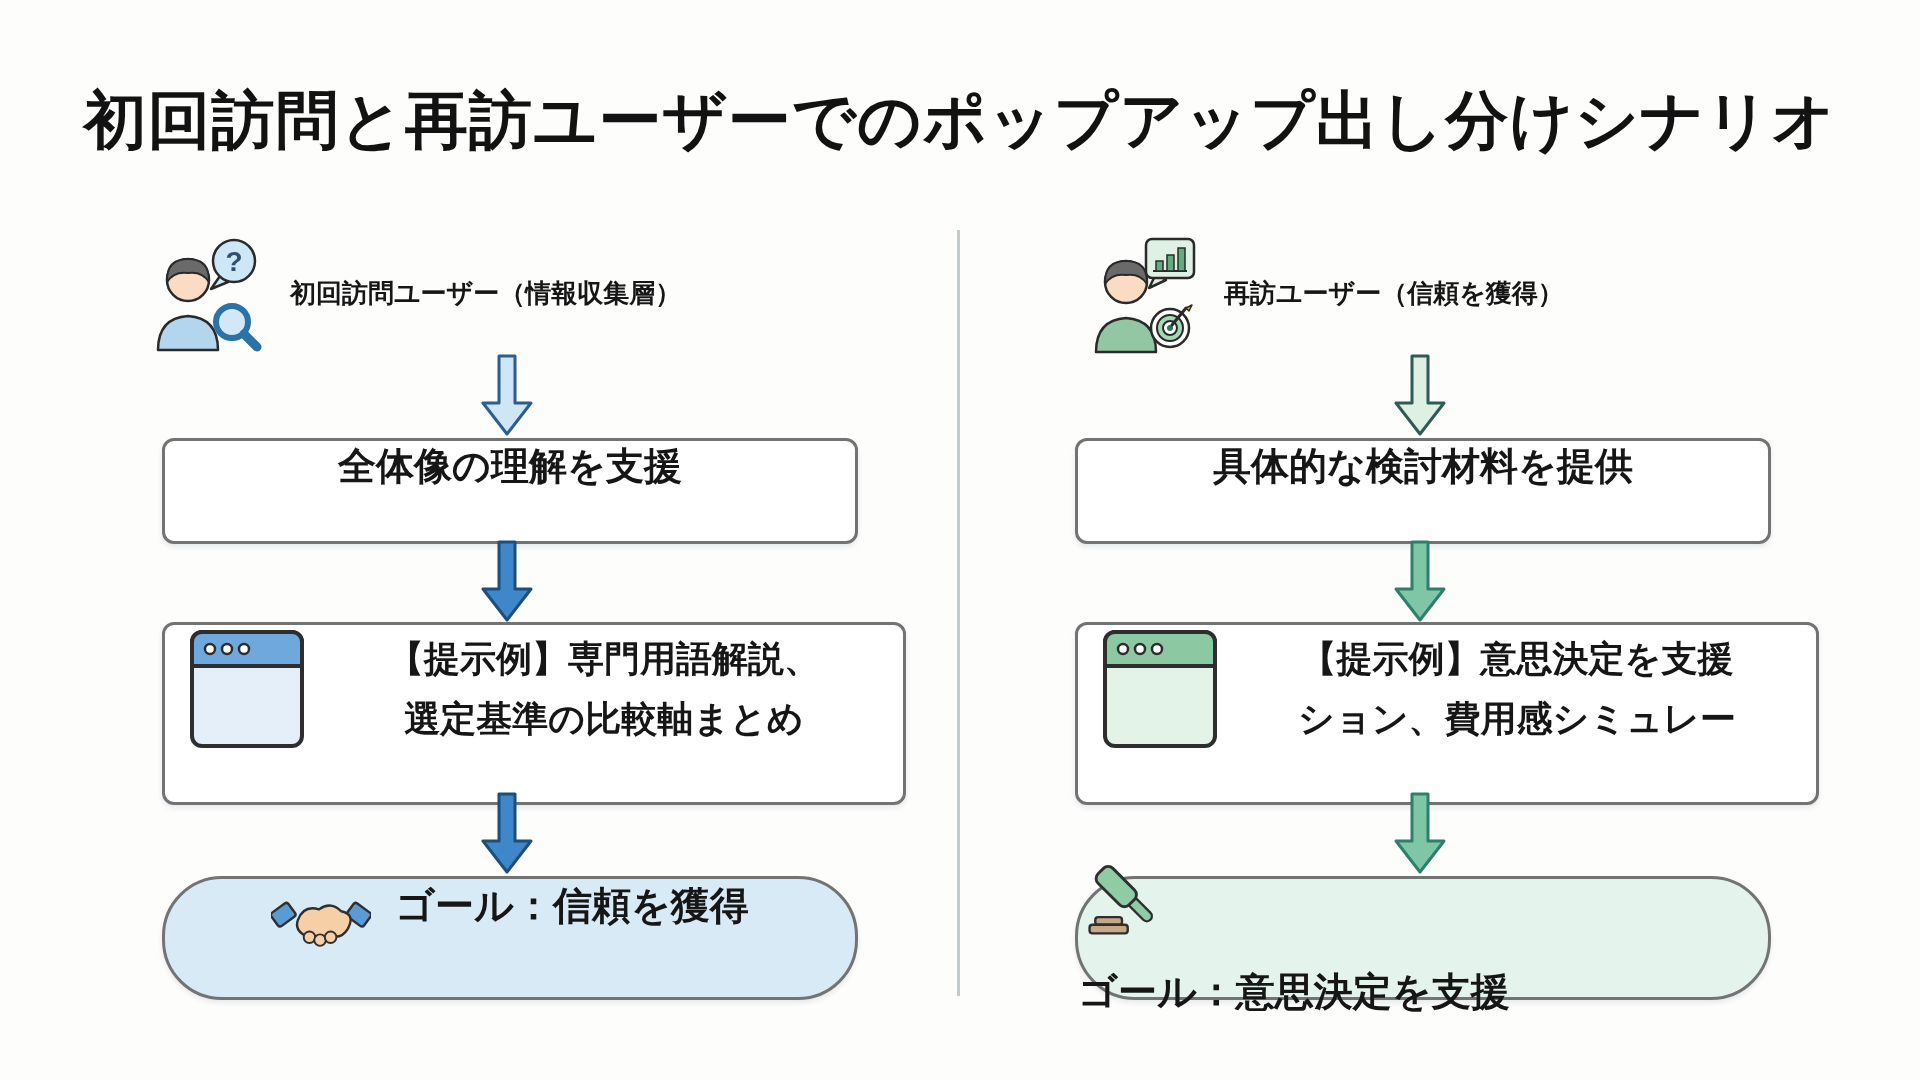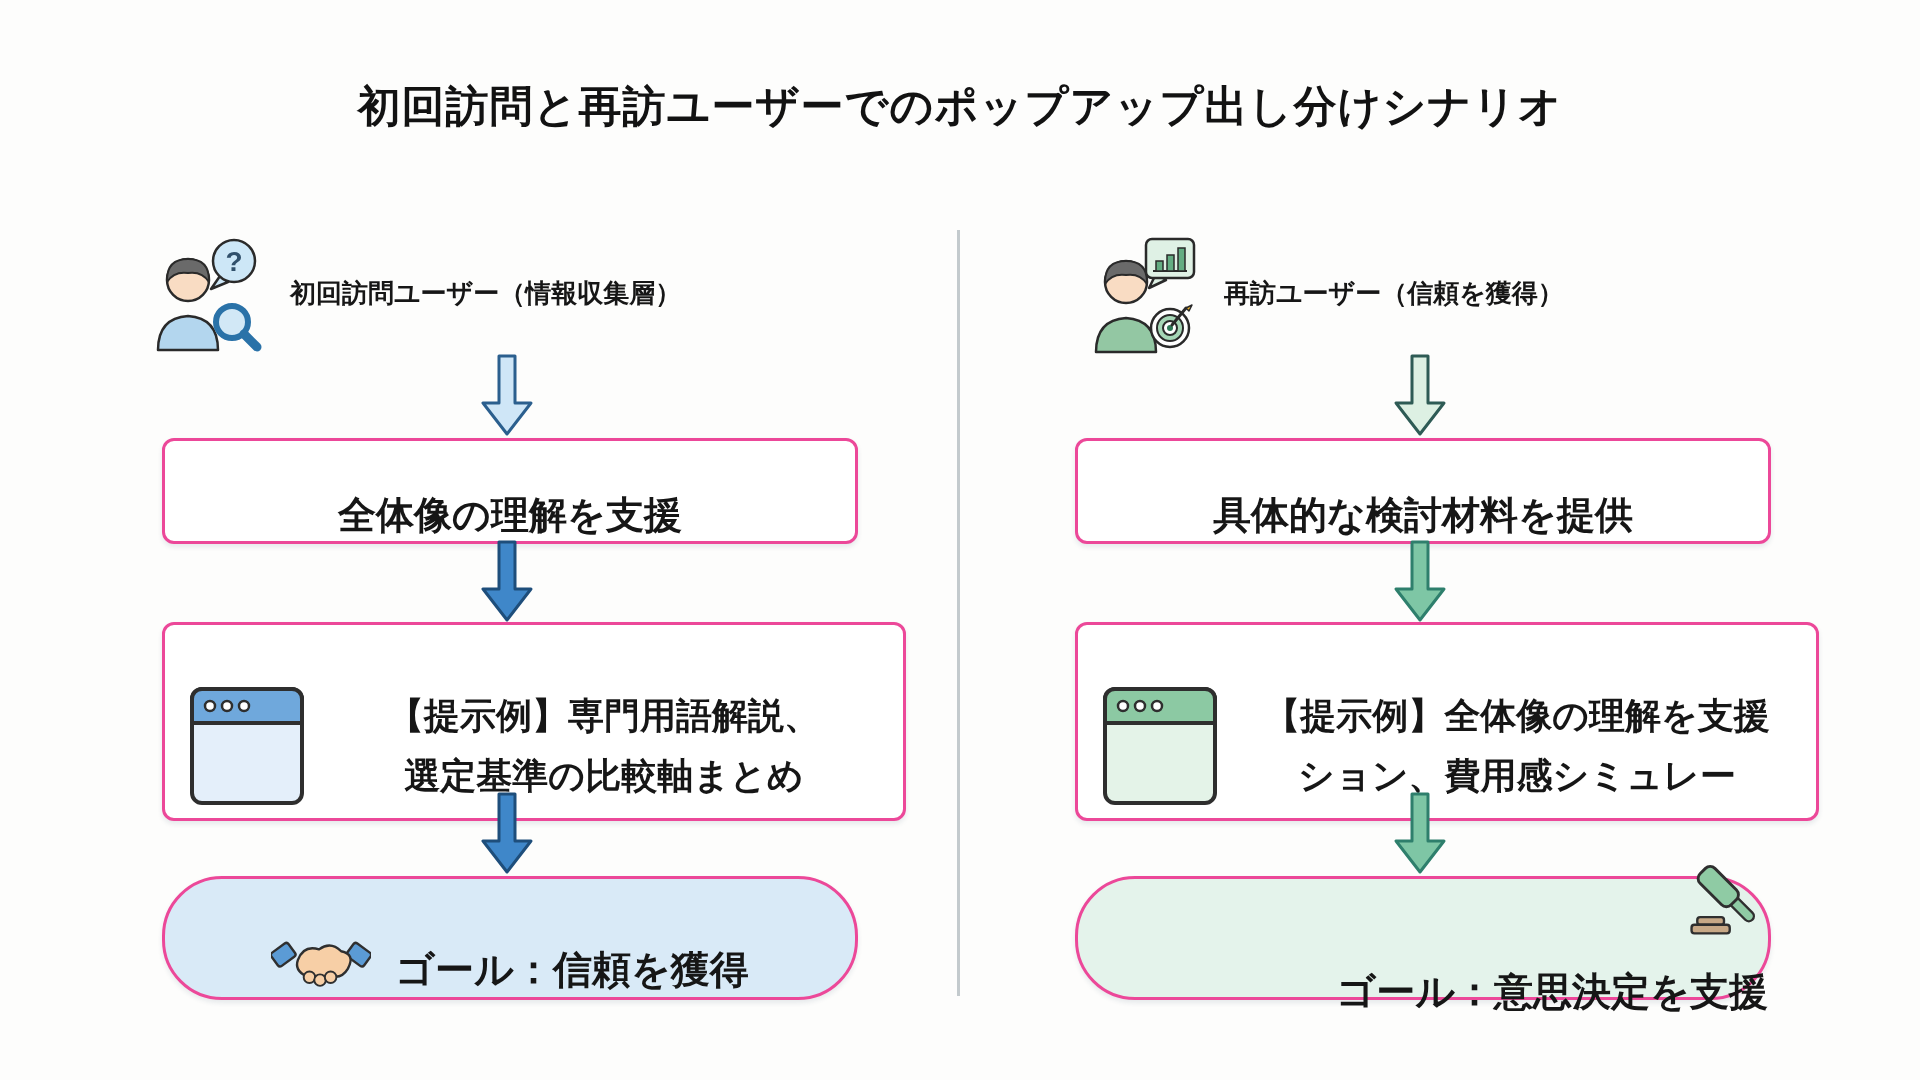--- a/index.html
+++ b/index.html
@@ -2,34 +2,34 @@
 <html><head>
 <meta charset="utf-8">
 <style>
   html,body{margin:0;padding:0;background:#fdfdfc;}
   .canvas{
     position:relative;width:1920px;height:1080px;background:#fdfdfc;overflow:hidden;
     font-family:"Liberation Sans","DejaVu Sans",sans-serif;color:#141414;
   }
   .title{
     position:absolute;left:0;right:0;top:78px;margin:0;text-align:center;
-    font-size:43px;font-weight:bold;letter-spacing:1px;color:#121212;
+    font-size:63px;font-weight:bold;letter-spacing:1px;color:#121212;
   }
   .divider{position:absolute;left:957px;top:230px;width:3px;height:766px;background:#c3cacd;}
 
   .persona-icon{position:absolute;width:112px;height:118px;}
   .persona-label{position:absolute;font-size:26px;font-weight:bold;white-space:nowrap;color:#161616;}
 
   .box{
-    position:absolute;background:#ffffff;border:3px solid #ec4899;border-radius:12px;
+    position:absolute;background:#ffffff;border:3px solid #737373;border-radius:12px;
     box-shadow:0 3px 5px rgba(30,60,90,.10);
-    display:flex;align-items:flex-end;justify-content:center;
+    display:flex;align-items:flex-start;justify-content:center;
   }
   .step-text{font-size:38px;font-weight:bold;color:#161616;white-space:nowrap;}
-  .example-box{justify-content:flex-start;padding:12px 24px;gap:24px;}
+  .example-box{justify-content:flex-start;padding:4px 24px;gap:24px;}
   .example-text{flex:1;text-align:center;font-size:36px;font-weight:bold;line-height:60px;color:#161616;white-space:nowrap;}
   .goal-pill{border-radius:60px;gap:24px;}
   .goal-pill.blue{background:#d9eaf7;}
   .goal-pill.green{background:#e4f3eb;flex-direction:column;}
   .goal-text{font-size:39px;font-weight:bold;color:#161616;white-space:nowrap;}
 
   .arrow{position:absolute;width:54px;height:84px;}
   .arrow polygon{stroke-width:3;stroke-linejoin:round;}
   .arrow.blue-light polygon{fill:#cfe6f7;stroke:#2b5f8e;}
   .arrow.blue-solid polygon{fill:#3f87c9;stroke:#1e4e7b;}
@@ -141,21 +141,21 @@
 
   <div class="box example-box" style="left:1075px;top:622px;width:690px;height:169px">
     <svg class="browser-icon" viewBox="0 0 116 120">
       <rect x="3" y="3" width="110" height="114" rx="10" fill="#e4f3e8" stroke="#2e2e2e" stroke-width="4"></rect>
       <path d="M13,3 h90 a10,10 0 0 1 10,10 v24 h-110 v-24 a10,10 0 0 1 10,-10 Z" fill="#8cc9a3" stroke="#2e2e2e" stroke-width="4"></path>
       <circle cx="21" cy="20" r="5" fill="#ffffff" stroke="#2e2e2e" stroke-width="2.5"></circle>
       <circle cx="38" cy="20" r="5" fill="#ffffff" stroke="#2e2e2e" stroke-width="2.5"></circle>
       <circle cx="55" cy="20" r="5" fill="#ffffff" stroke="#2e2e2e" stroke-width="2.5"></circle>
     </svg>
     <div class="example-text">
-      <div>【提示例】全体像の理解を支援</div>
+      <div>【提示例】意思決定を支援</div>
       <div>ション、費用感シミュレー</div>
     </div>
   </div>
 
   <svg class="arrow green-solid" style="left:1393px;top:791px" viewBox="0 0 54 84">
     <polygon points="19,3 35,3 35,50 51,50 27,81 3,50 19,50"></polygon>
   </svg>
 
   <div class="box goal-pill green" style="left:1075px;top:876px;width:690px;height:118px">
     <svg class="goal-icon" width="88" height="84" viewBox="0 0 92 88">

